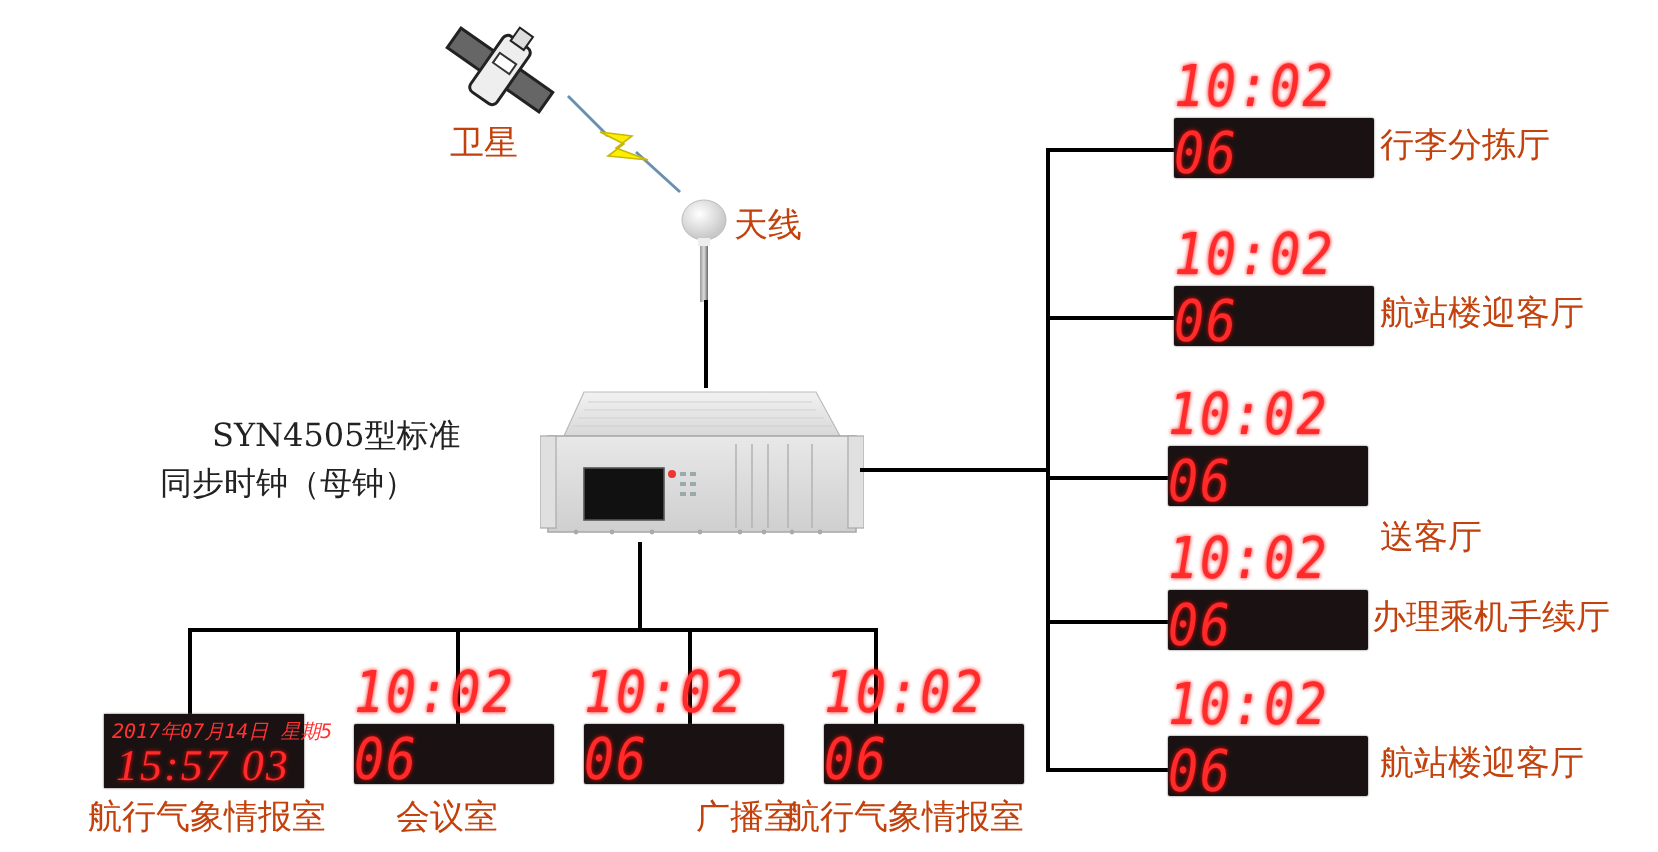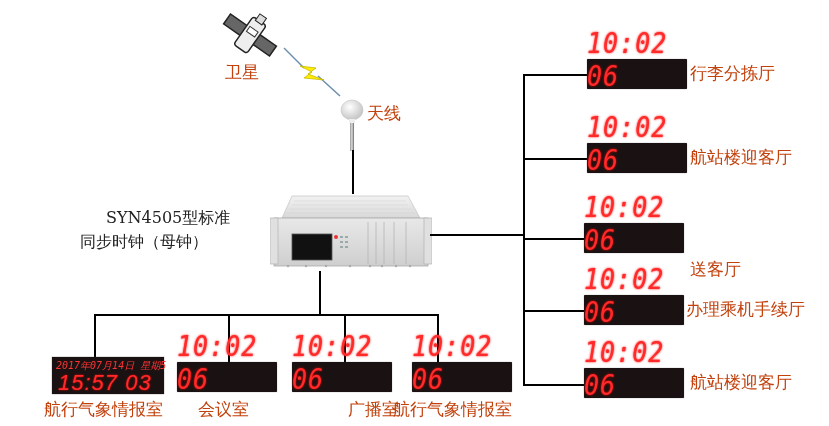--- a/index.html
+++ b/index.html
@@ -8,23 +8,23 @@
   .abs { position:absolute; }
   .line { position:absolute; background:#000; }
   .clock { position:absolute; background:#1a1212; border-radius:1px;
            display:flex; align-items:flex-end; justify-content:center;
            color:#ff2a2a; font-family:"DejaVu Sans Mono","Liberation Mono",monospace;
            font-style:italic; letter-spacing:1px; box-shadow:0 0 1px #555; }
   .clock.std { width:100px; height:30px; font-size:25px; transform:skewX(0deg); }
   .clock .digits { transform:scaleY(1.15); text-shadow:0 0 2px #ff0000; }
   .label { position:absolute; font-size:17px; white-space:nowrap; line-height:1; color:#c2410c; }
   .big-label { position:absolute; font-size:16px; white-space:nowrap; line-height:1.25; color:#222; }
-  .cmd-clock { position:absolute; left:52px; top:357px; width:112px; height:37px; background:#1a1212; box-shadow:0 0 1px #555; }
+  .cmd-clock { position:absolute; left:52px; top:357px; width:100px; height:37px; background:#1a1212; box-shadow:0 0 1px #555; }
   .cmd-date { position:absolute; left:4px; top:2px; font-size:10px; color:#ff3333; font-family:"DejaVu Sans Mono","Liberation Mono",monospace; font-style:italic; white-space:nowrap; }
-  .cmd-time { position:absolute; left:6px; top:13px; font-size:22px; color:#ff2a2a; font-family:Liberation Sans, sans-serif; font-style:italic; letter-spacing:1px; white-space:nowrap; text-shadow:0 0 2px #ff0000; }
+  .cmd-time { position:absolute; left:6px; top:13px; font-size:22px; color:#ff2a2a; font-family:Liberation Serif, serif; font-style:italic; letter-spacing:1px; white-space:nowrap; text-shadow:0 0 2px #ff0000; }
 </style>
 </head>
 <body>
 
 <svg class="abs" style="left:220px;top:10px" width="60" height="50" viewBox="0 0 60 50">
   <g transform="rotate(35 30 25)">
     <rect x="2" y="19" width="56" height="12" fill="#666" stroke="#222" stroke-width="1.5"></rect>
     <rect x="22" y="8" width="16" height="34" rx="3" fill="#eee" stroke="#222" stroke-width="1.5"></rect>
     <rect x="26" y="2" width="8" height="8" fill="#ddd" stroke="#222" stroke-width="1"></rect>
     <rect x="25" y="18" width="10" height="6" fill="#fff" stroke="#333" stroke-width="1"></rect>

